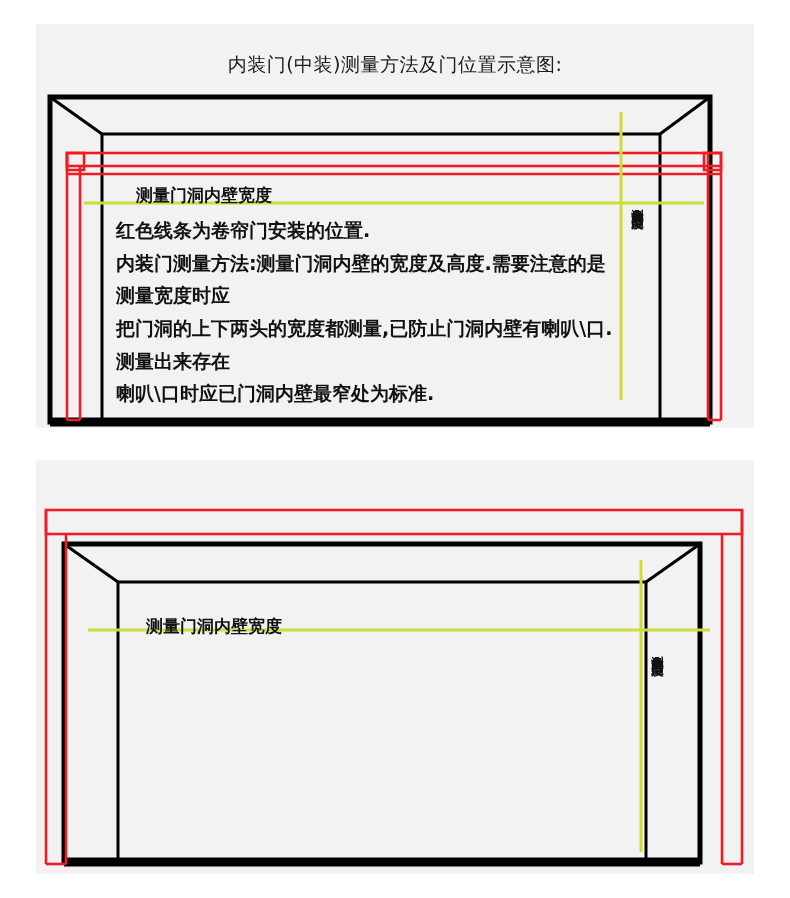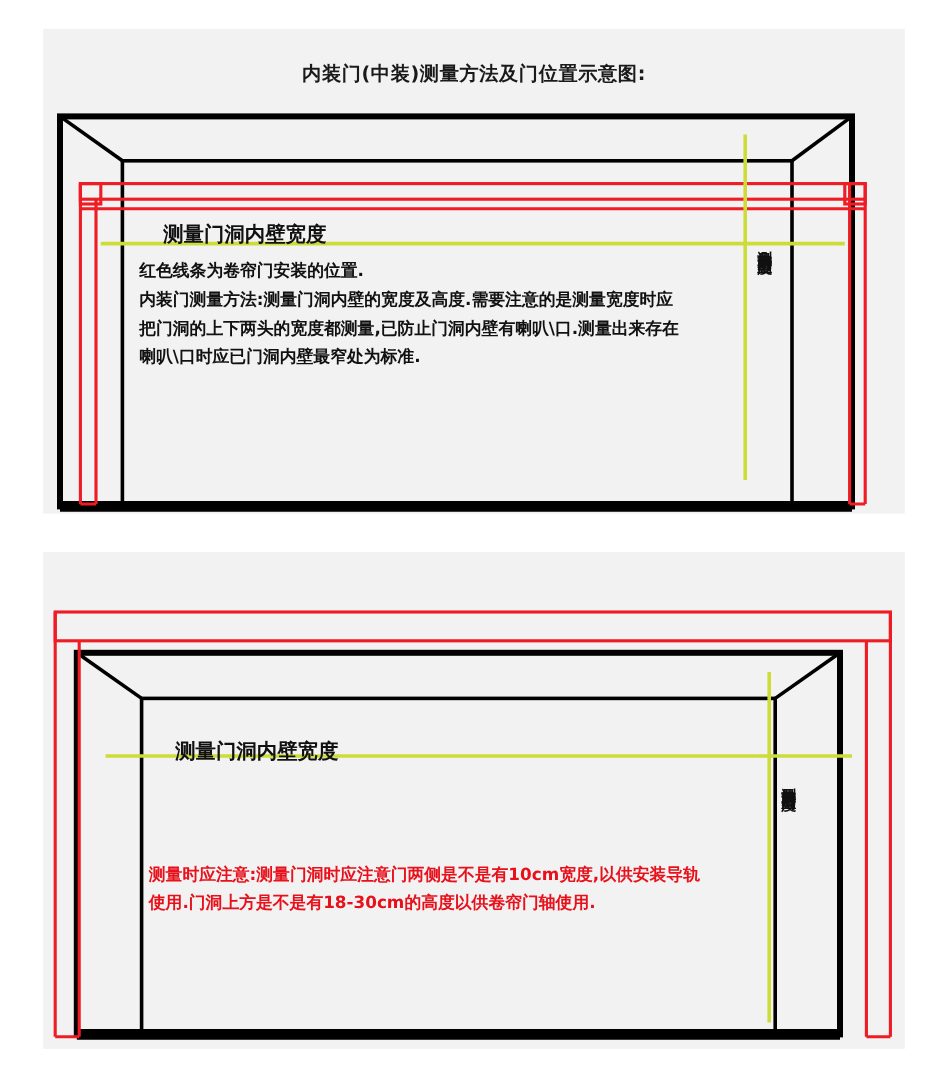--- a/index.html
+++ b/index.html
@@ -21,22 +21,22 @@
     background: #f2f2f2;
   }
   #panel-inner { top: 24px; height: 404px; }
   #panel-outer { top: 460px; height: 414px; }
 
   .panel-title {
     position: absolute;
     left: 0;
     width: 100%;
     text-align: center;
-    font-size: 16px;
-    font-weight: bold;
+    font-size: 19px;
+    font-weight: normal;
     color: #1a1a1a;
     letter-spacing: 0.5px;
   }
   #panel-inner .panel-title { top: 28px; }
   #panel-outer .panel-title { top: 20px; }
 
   .stage {
     position: absolute;
     left: 0;
     top: 0;
@@ -44,21 +44,21 @@
     height: 100%;
   }
   svg.diagram {
     position: absolute;
     left: 0;
     top: 0;
   }
 
   .body-text {
     position: absolute;
-    font-size: 14px;
+    font-size: 19px;
     line-height: 1.72;
     font-weight: bold;
     color: #111111;
     white-space: pre-wrap;
   }
   .red-text {
     color: #e8111b;
   }
   .label-small {
     position: absolute;
@@ -170,16 +170,14 @@
         <line x1="52" y1="170" x2="674" y2="170"></line>
         <line x1="605" y1="100" x2="605" y2="392"></line>
       </g>
     </svg>
 
     <div class="label-small" style="left:110px; top:155px;">测量门洞内壁宽度</div>
 
     <div class="vert-label" style="left:612px; top:186px;">测量门洞内壁高度</div>
 
 
-    <div class="body-text red-text" style="left:88px; top:257px; width:520px;"><span>测量时应注意:测量门洞时应注意门两侧是不是有10cm宽度,以供安装导轨</span>
-<span>使用.门洞上方是不是有18-30cm的高度以供卷帘门轴使用.</span></div>
   </div>
 </div>
 
 </body></html>

